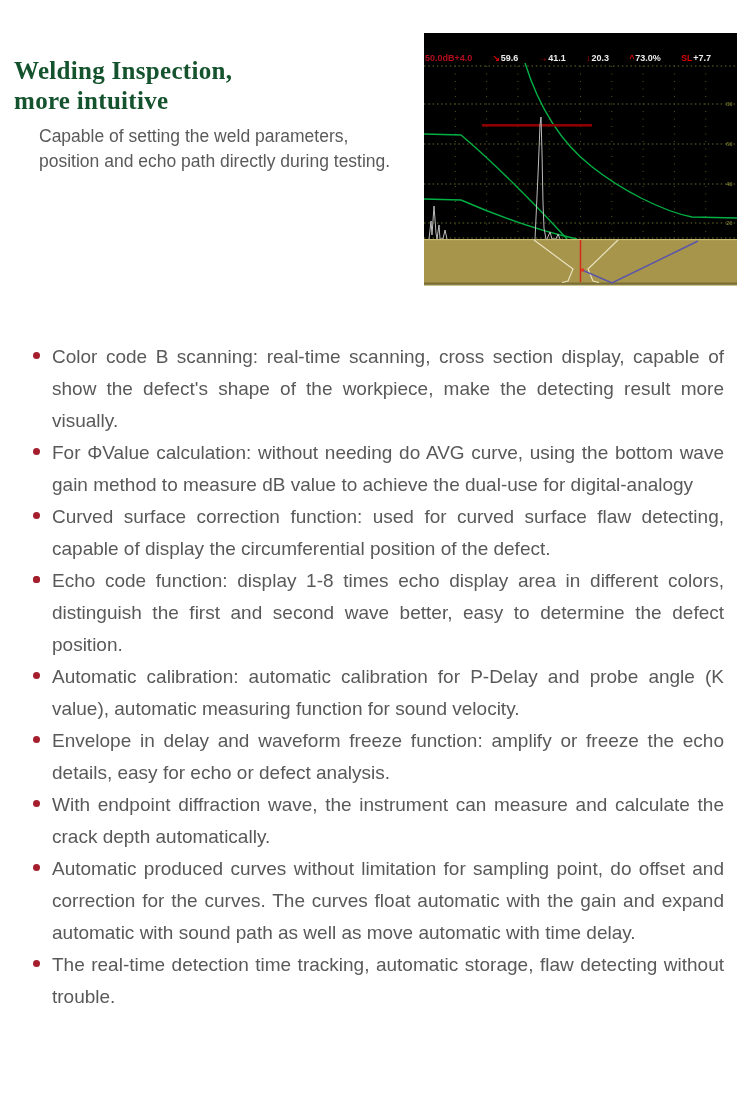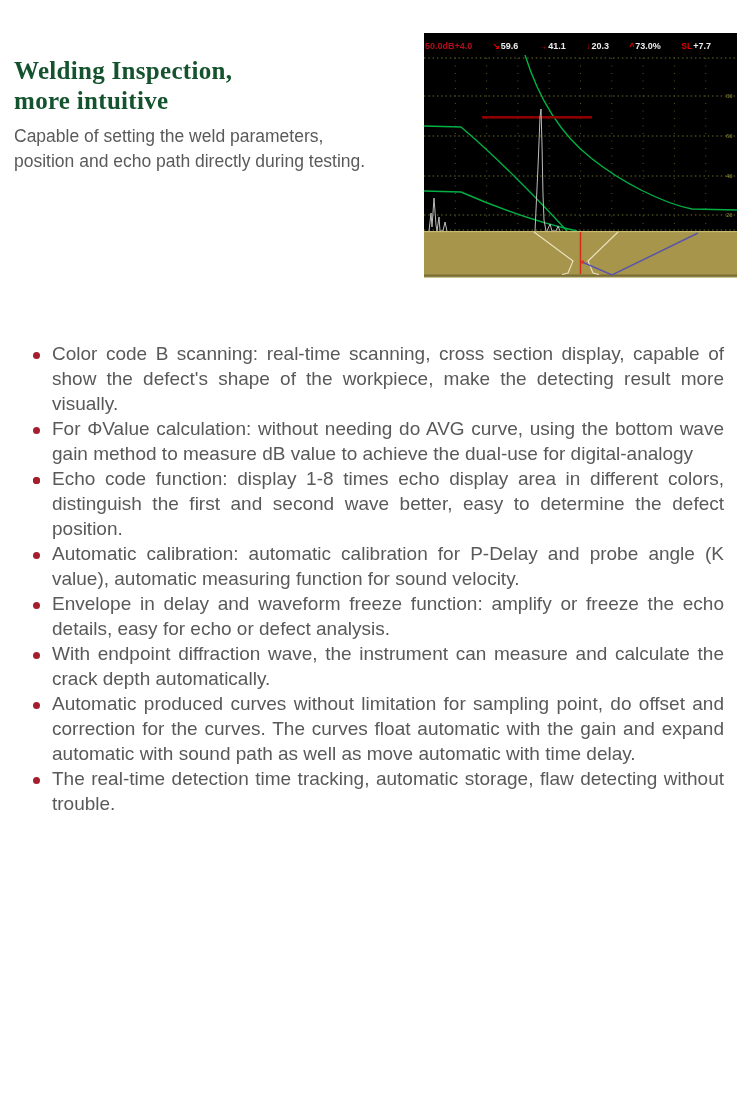--- a/index.html
+++ b/index.html
@@ -6,45 +6,45 @@
   body{
     width:750px;height:1105px;position:relative;background:#ffffff;
     font-family:"Liberation Sans",sans-serif;overflow:hidden;
   }
   
   .header{position:absolute;left:14px;top:56px;width:404px;}
   .title-line{
     font-family:"Liberation Serif",serif;font-weight:bold;
     font-size:25px;line-height:30px;color:#14532d;letter-spacing:.3px;
   }
-  .description{margin-top:8px;}
+  .description{margin-top:8px;margin-left:25px;}
   .desc-line{font-size:17.5px;line-height:24.5px;color:#5a5a5a;}
 
   
   .device{
     position:absolute;left:424px;top:33px;width:313px;height:237px;
     background:#000;
   }
   .statusbar{
-    height:14px;display:flex;align-items:flex-start;justify-content:space-between;
-    padding:8px 26px 0 1px;background:#000;
+    height:14px;display:flex;align-items:flex-end;justify-content:space-between;
+    padding:16px 26px 0 1px;background:#000;
     font-size:9px;font-weight:bold;white-space:nowrap;
   }
   .gain{color:#b30d1e;}
   .reading{display:flex;align-items:center;gap:1px;}
   .reading .icon{color:#e00000;font-size:8.5px;}
   .reading .val{color:#ededed;}
   .device svg{display:block;}
 
   
   .features{position:absolute;left:30px;top:341px;width:694px;}
   .features ul{list-style:none;margin:0;padding:0;}
   .features li{
     position:relative;padding-left:22px;
-    font-size:19px;line-height:25px;color:#595959;
+    font-size:19px;line-height:32px;color:#595959;
     text-align:justify;
   }
   .features .dot{
     position:absolute;left:3px;top:10.5px;width:7px;height:7px;
     border-radius:50%;background:#a51e2d;
   }
 </style>
 </head>
 <body>
 
@@ -139,20 +139,21 @@
       <path d="M158,207 L188,220 L274,178" stroke="#5a55aa" stroke-width="1.5" fill="none"></path>
       <circle cx="158.5" cy="207" r="1.8" fill="#e23322"></circle>
     </g>
   </svg>
 </div>
 
 <div class="features">
   <ul>
     <li><span class="dot"></span><span>Color code B scanning: real-time scanning, cross section display, capable of show the defect's shape of the workpiece, make the detecting result more visually.</span></li>
     <li><span class="dot"></span><span>For ΦValue calculation:  without needing do AVG curve, using the bottom wave gain method to measure dB value to achieve the dual-use for digital-analogy</span></li>
+    <li><span class="dot"></span><span>Curved surface correction function: used for curved surface flaw detecting, capable of display the circumferential position of the defect.</span></li>
     <li><span class="dot"></span></li>
     <li><span class="dot"></span><span>Echo code function: display 1-8 times echo display area in different colors, distinguish the first and second wave better, easy to determine the defect position.</span></li>
     <li><span class="dot"></span><span>Automatic calibration: automatic calibration for P-Delay and probe angle (K value), automatic measuring function for sound velocity.</span></li>
     <li><span class="dot"></span><span>Envelope in delay and waveform freeze function: amplify or freeze the echo details, easy for echo or defect analysis.</span></li>
     <li><span class="dot"></span><span>With endpoint diffraction wave, the instrument can measure and calculate the crack depth automatically.</span></li>
     <li><span class="dot"></span><span>Automatic produced curves without limitation for sampling point, do offset and correction for the curves. The curves float automatic with the gain and expand automatic with sound path as well as move automatic with time delay.</span></li>
     <li><span class="dot"></span><span>The real-time detection time tracking, automatic storage, flaw detecting without trouble.</span></li>
   </ul>
 </div>
 

